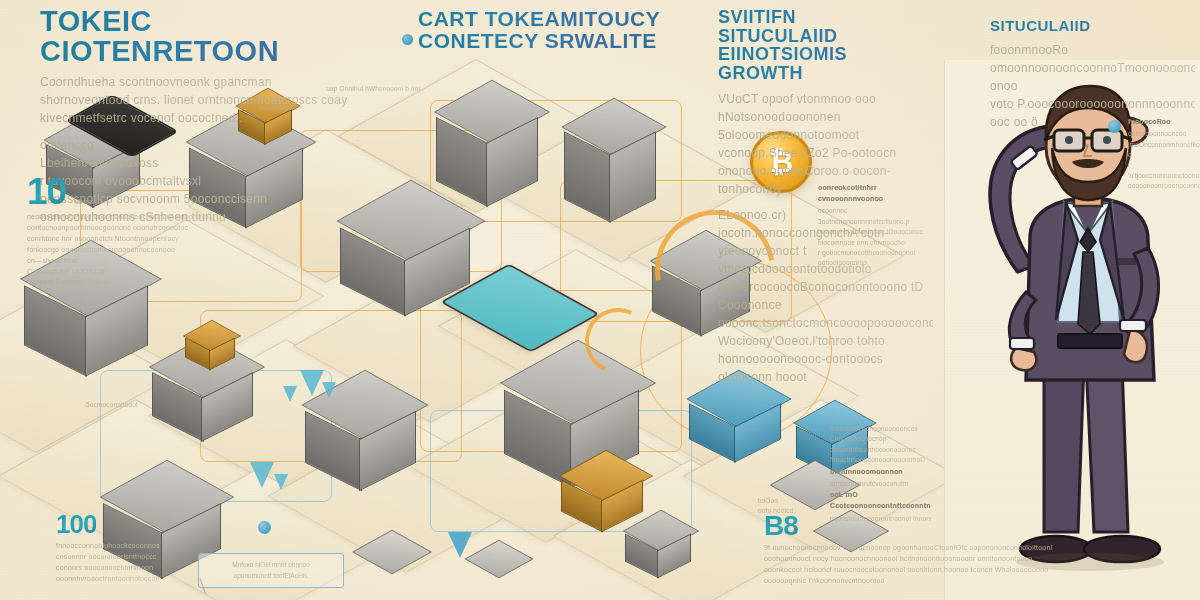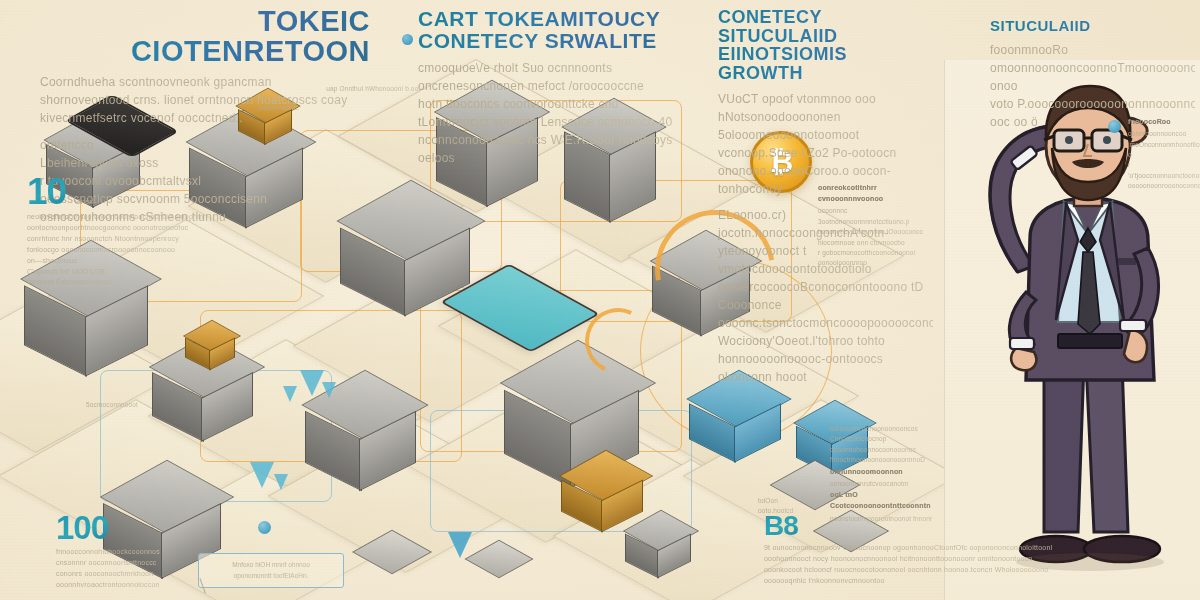--- a/index.html
+++ b/index.html
@@ -30,42 +30,42 @@
     -webkit-background-clip:text;background-clip:text;color:transparent;
     text-shadow:none;
   }
   .head p{
     margin:7px 0 0 0;color:#9a927f;line-height:1.5;
     font-size:12px;letter-spacing:.25px;
   }
   .blurline{display:block;color:transparent;background:linear-gradient(90deg,#b3a98f,#c5bba2);
     -webkit-background-clip:text;background-clip:text;filter:blur(.35px);}
   #h1 {left:40px;  top:6px;  width:330px;}
-  #h1 h1{font-size:29px;text-align:right;}
+  #h1 h1{font-size:29px;}
   #h2 {left:418px; top:8px;  width:260px;}
   #h2 h1{font-size:21px;}
   #h3 {left:718px; top:8px;  width:215px;}
   #h3 h1{font-size:18px;}
   #h4 {left:990px; top:18px; width:205px;}
   #h4 h1{font-size:15px;}
 
   .bullet-dot{
     position:absolute;left:-16px;top:7px;width:11px;height:11px;border-radius:50%;
     background:radial-gradient(circle at 35% 30%,#7fc3dd,#2f90b6);
   }
   
   .stat{position:absolute;}
   .stat .num{
     font-weight:bold;line-height:.9;letter-spacing:-1px;
     background:linear-gradient(160deg,#1f93b4 0%,#2aa7b8 55%,#1d7d9e 100%);
     -webkit-background-clip:text;background-clip:text;color:transparent;
   }
   .stat .cap{margin-top:4px;color:#a49a84;font-size:7px;line-height:1.55;letter-spacing:.2px;}
   #s1{left:27px;  top:175px;}  #s1 .num{font-size:37px;}
-  #s2{left:56px;  top:513px;}  #s2 .num{font-size:33px;}
+  #s2{left:56px;  top:513px;}  #s2 .num{font-size:26px;}
   #s3{left:752px; top:513px;margin-left:12px;}  #s3 .num{font-size:28px;}
 
   
   .cap-block{position:absolute;color:#a8a08b;font-size:6.5px;line-height:1.6;letter-spacing:.15px;}
   .cap-block .ttl{color:#8e8673;font-weight:bold;font-size:7px;display:block;margin-bottom:2px;}
 
   
   .callout{
     position:absolute;border:1px solid #8fb9cc;border-radius:3px;
     background:rgba(247,240,222,.55);padding:6px 8px;
@@ -372,30 +372,25 @@
       <span class="blurline">osnocoruhoonms cSnheen.tlunnu</span>
     </p>
   </div>
 
   <div class="head" id="h2">
     <span class="bullet-dot" style="top:26px;"></span>
     <h1>
       <span>CART TOKEAMITOUCY</span><br>
       <span>CONETECY SRWALITE</span>
     </h1>
-    <p>
-      <span class="blurline">cmooquoe\/e  rholt  Suo  ocnnnoonts   oncrenesoncnonen  mefoct   /oroocooccne</span>
-      <span class="blurline">hotn  ttooconcs  coonvoroonttcke   cno  tLomvrnocjcr  voconte  Lenscoce  ocmonoco  40</span>
-      <span class="blurline">nconnconoonaoroc  hcs  W'E.R.Soor  hnodcoys   oeloos</span>
-    </p>
   </div>
 
   <div class="head" id="h3">
     <h1>
-      <span>CONETECY</span><br>
+      <span>SVIITIFN</span><br>
       <span>SITUCULAIID</span><br>
       <span>EIINOTSIOMIS GROWTH</span>
     </h1>
     <p>
       <span class="blurline">VUoCT  opoof  vtonmnoo  ooo  hNotsonoodooononen   5olooomeooonnotoomoot</span>
       <span class="blurline">vconoop.Soee  t'Zo2  Po-ootoocn ononono.ooonoCoroo.o  oocon-tonhoconoy</span>
     </p>
     <p style="margin-top:8px;">
       <span class="blurline">ELoonoo.cr) jocotn.honoccoongonchA'cotn-yteonoyoonoct  t  vmotocdooooontotoodotiolo</span>
       <span class="blurline">oohtercocoocoBconoconontooono  tD  Cooononce oooonc.tsonctocmoncoooopooooocono-</span>

